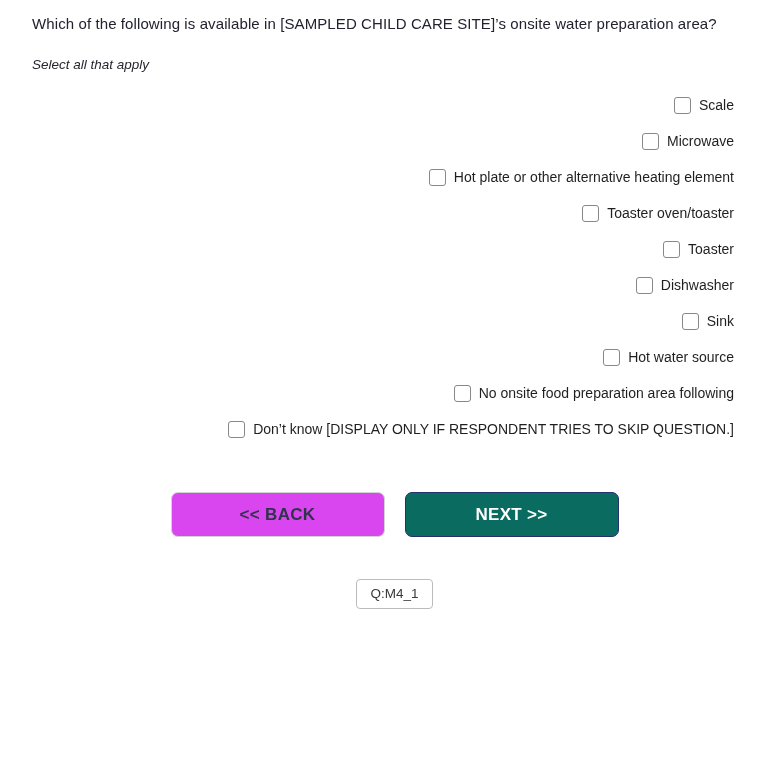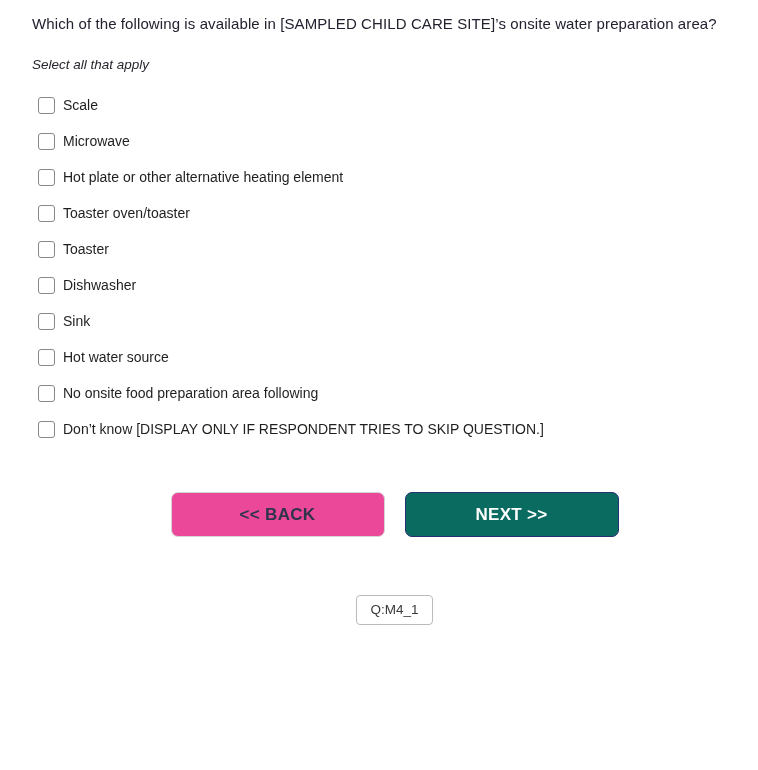--- a/index.html
+++ b/index.html
@@ -29,20 +29,21 @@
   }
   .opt-list {
     margin-top: 15px;
     margin-left: 6px;
   }
   .opt {
     display: flex;
     align-items: center;
     height: 36px;
     cursor: pointer;
+    justify-content: flex-end;
   }
   .cb {
     appearance: none;
     -webkit-appearance: none;
     width: 17px;
     height: 17px;
     border: 1px solid #8a8886;
     border-radius: 3px;
     background: #ffffff;
     margin: 0 8px 0 0;
@@ -71,31 +72,31 @@
     width: 214px;
     height: 45px;
     border-radius: 7px;
     font-family: "Liberation Sans", "DejaVu Sans", sans-serif;
     font-size: 17px;
     font-weight: 700;
     cursor: pointer;
     letter-spacing: 0.3px;
   }
   .btn-back {
-    background: #ec4899;
+    background: #d946ef;
     border: 1px solid #d4d4d4;
     color: var(--back_text, #30344b);
   }
   .btn-next {
     background: var(--next_bg, #0a6b60);
     border: 1.5px solid var(--next_border, #25316e);
     color: #ffffff;
   }
   .qid-row {
-    margin-top: 58px;
+    margin-top: 42px;
   }
   .qid {
     display: inline-block;
     border: 1px solid #bbbbbb;
     border-radius: 4px;
     padding: 6px 13px 7px 13px;
     font-size: 13.5px;
     color: #3a3a3a;
     background: #ffffff;
   }

